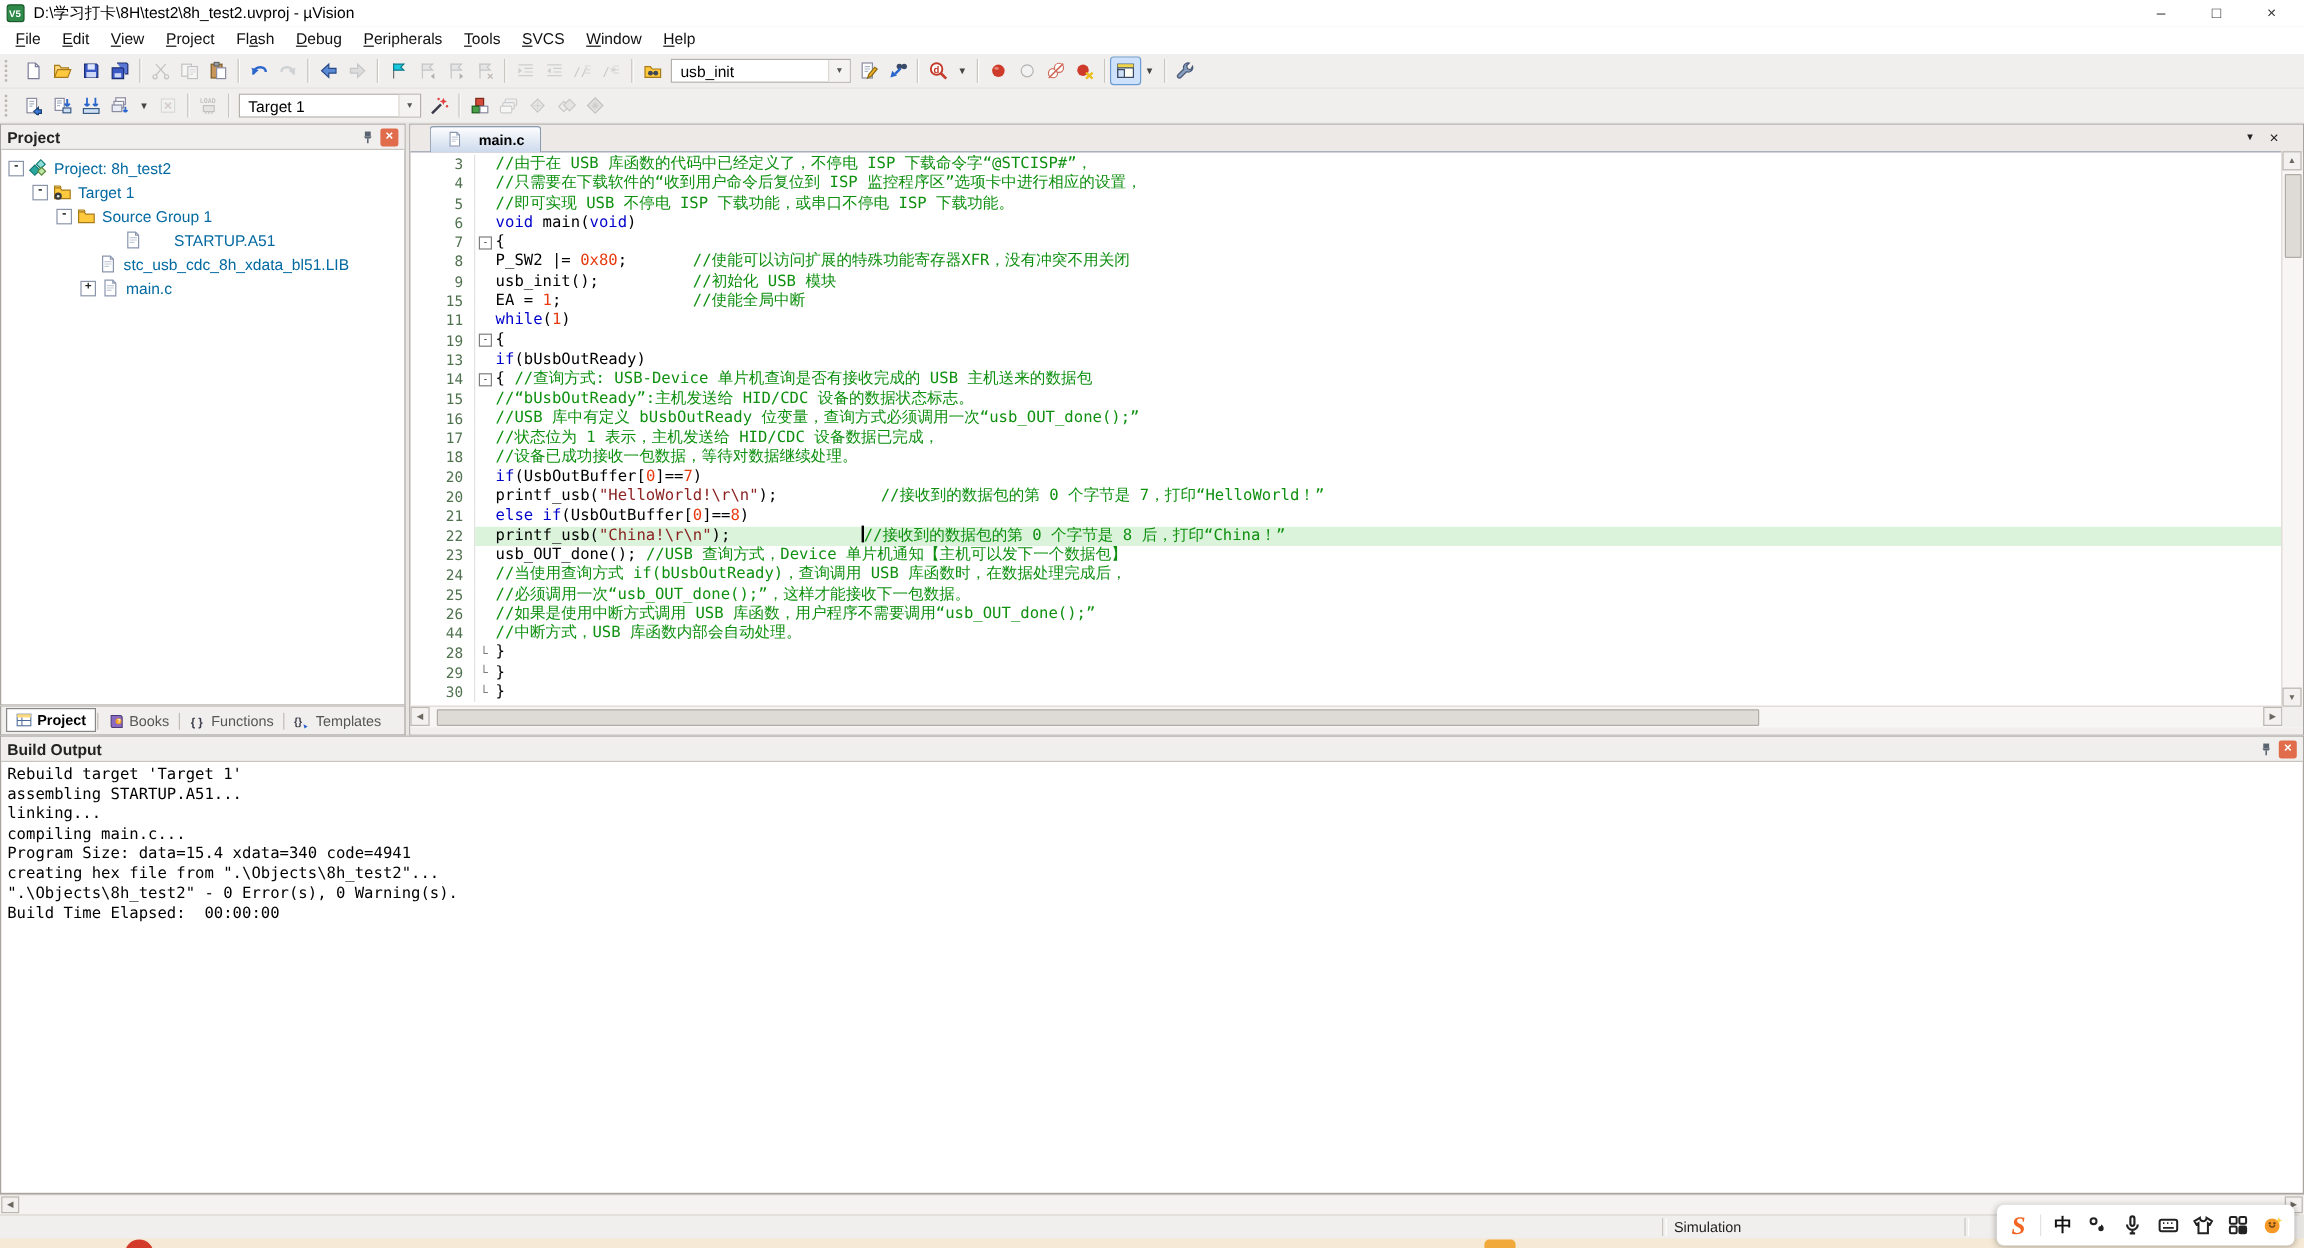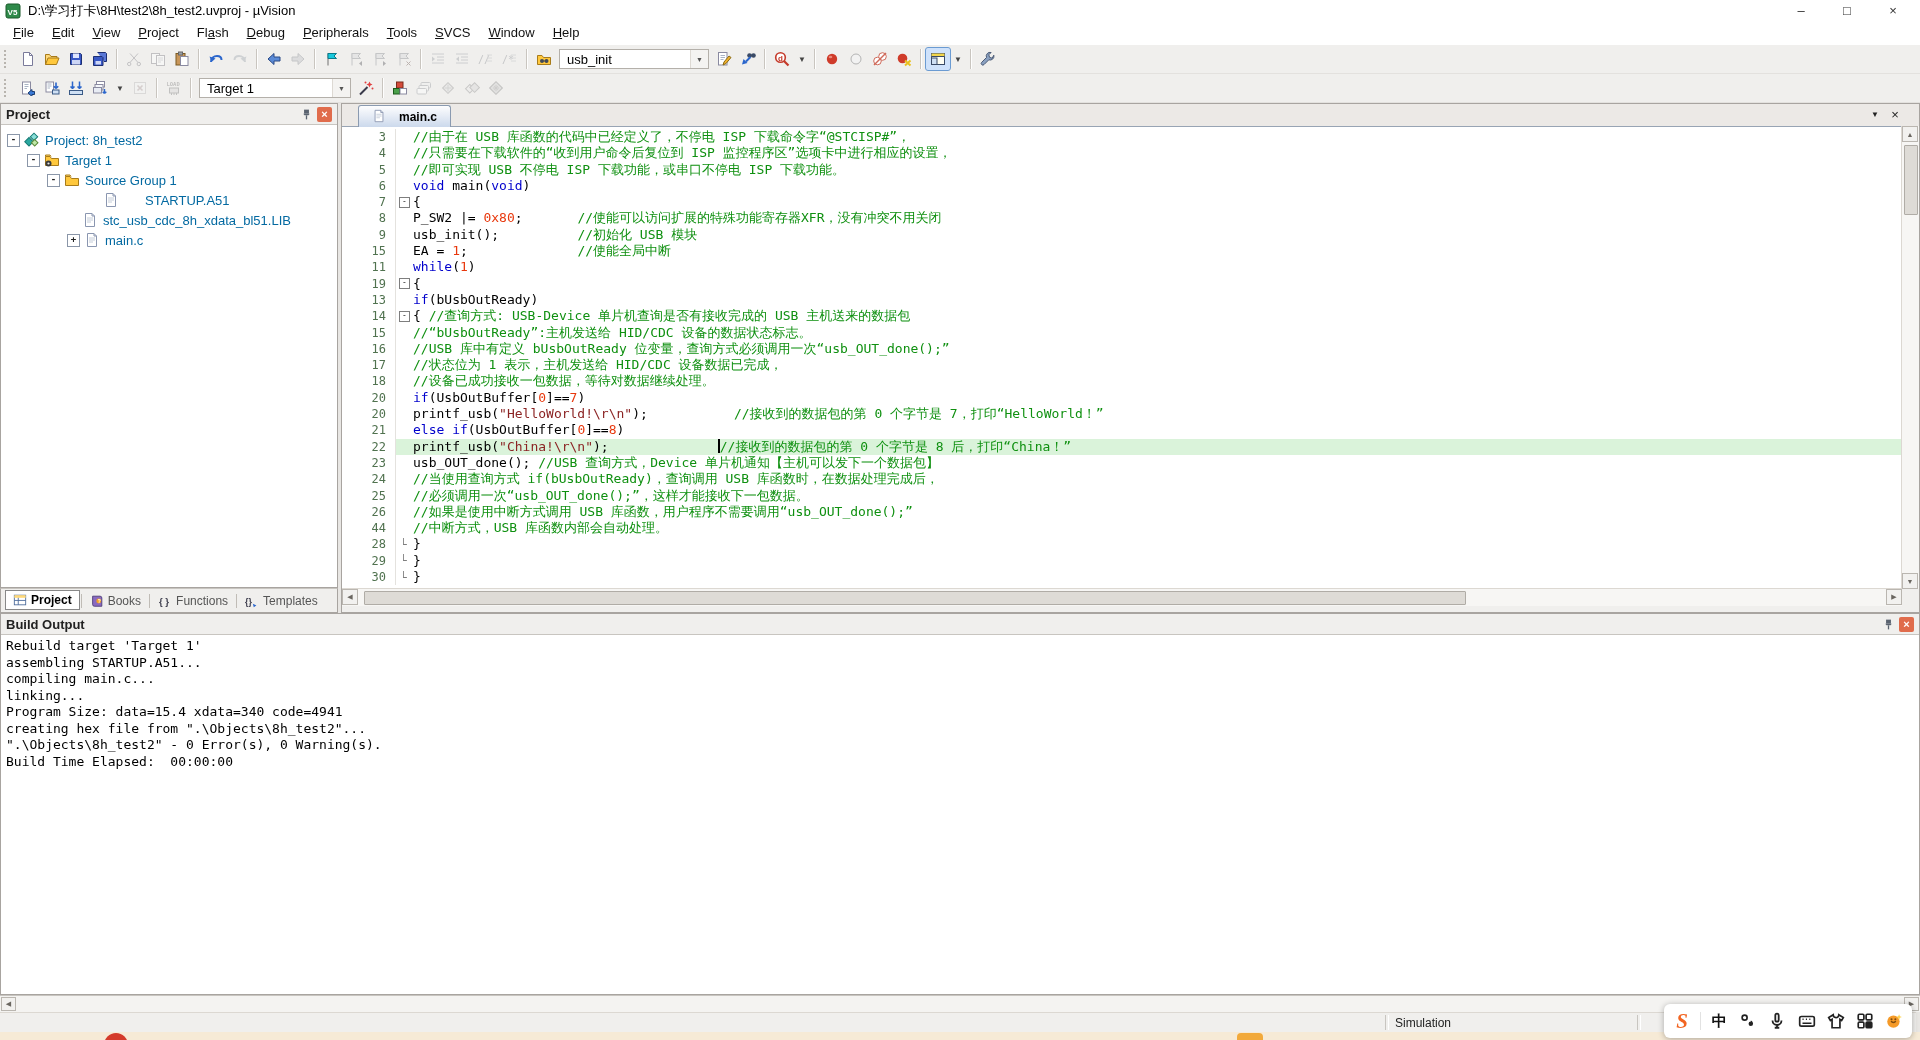--- a/index.html
+++ b/index.html
@@ -629,21 +629,21 @@
     <span class="ph-title">Build Output</span>
     <span class="ph-btn" id="bo-pin">
         <svg width="13" height="13" viewBox="0 0 16 16">
           <rect x="5" y="2" width="6" height="5" fill="#5a6370"></rect>
           <path d="M4 7h8l-1.5 2h-5z" fill="#5a6370"></path>
           <path d="M8 9v5" stroke="#5a6370" stroke-width="1.6"></path>
         </svg>
       </span>
     <span class="ph-close">×</span>
   </div>
-  <div id="bo-lines"><div>Rebuild target 'Target 1'</div><div>assembling STARTUP.A51...</div><div>compiling main.c...</div><div>linking...</div><div>Program Size: data=15.4 xdata=340 code=4941</div><div>creating hex file from ".\Objects\8h_test2"...</div><div>".\Objects\8h_test2" - 0 Error(s), 0 Warning(s).</div><div>Build Time Elapsed:  00:00:00</div></div>
+  <div id="bo-lines"><div>Rebuild target 'Target 1'</div><div>assembling STARTUP.A51...</div><div>linking...</div><div>compiling main.c...</div><div>Program Size: data=15.4 xdata=340 code=4941</div><div>creating hex file from ".\Objects\8h_test2"...</div><div>".\Objects\8h_test2" - 0 Error(s), 0 Warning(s).</div><div>Build Time Elapsed:  00:00:00</div></div>
 </div>
 
 <div id="bo-scroll">
   <span class="sb-btn" style="left:1px;top:1px;width:15px;height:14px">◀</span>
   <span class="sb-btn" style="right:1px;top:1px;width:15px;height:14px">▶</span>
 </div>
 
 <div id="statusbar">
   <span class="sgroove" style="left:1385px"></span>
   <span id="status-mode">Simulation</span>

